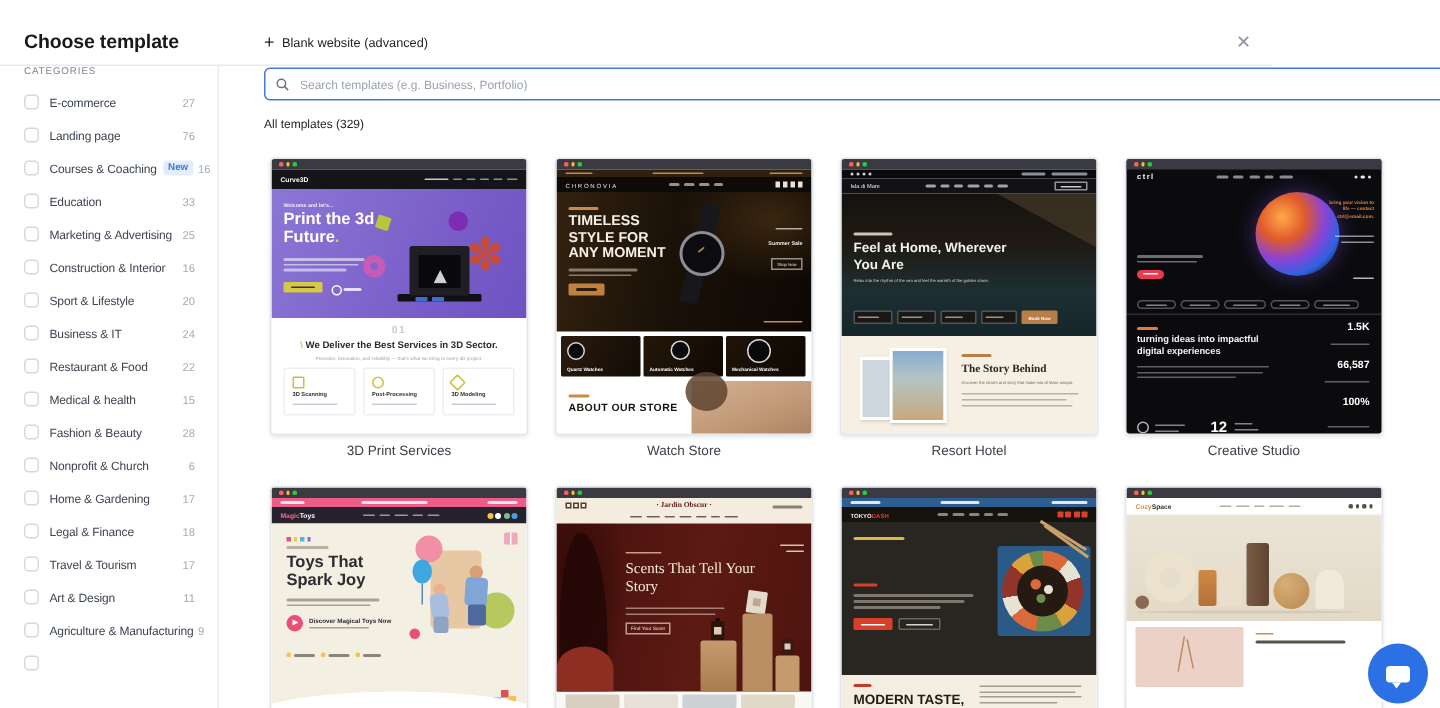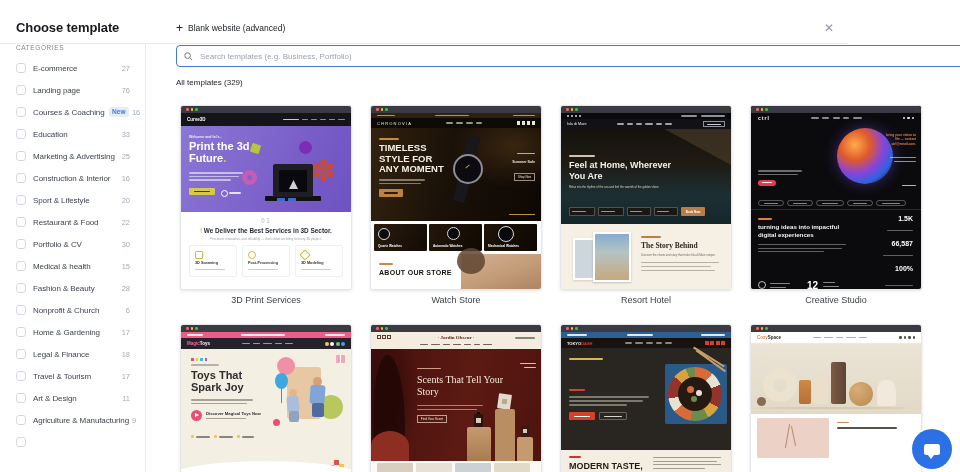--- a/index.html
+++ b/index.html
@@ -92,27 +92,27 @@
         <span class="lb">Construction &amp; Interior</span>
         <span class="ct">16</span>
       </div>
     <div class="cat">
         <span class="cb"></span>
         <span class="lb">Sport &amp; Lifestyle</span>
         <span class="ct">20</span>
       </div>
     <div class="cat">
         <span class="cb"></span>
+        <span class="lb">Business &amp; IT</span>
+        <span class="ct">24</span>
+      </div>
+    <div class="cat">
+        <span class="cb"></span>
         <span class="lb">Restaurant &amp; Food</span>
         <span class="ct">22</span>
-      </div>
-    <div class="cat">
-        <span class="cb"></span>
-        <span class="lb">Portfolio &amp; CV</span>
-        <span class="ct">30</span>
       </div>
     <div class="cat">
         <span class="cb"></span>
         <span class="lb">Medical &amp; health</span>
         <span class="ct">15</span>
       </div>
     <div class="cat">
         <span class="cb"></span>
         <span class="lb">Fashion &amp; Beauty</span>
         <span class="ct">28</span>

